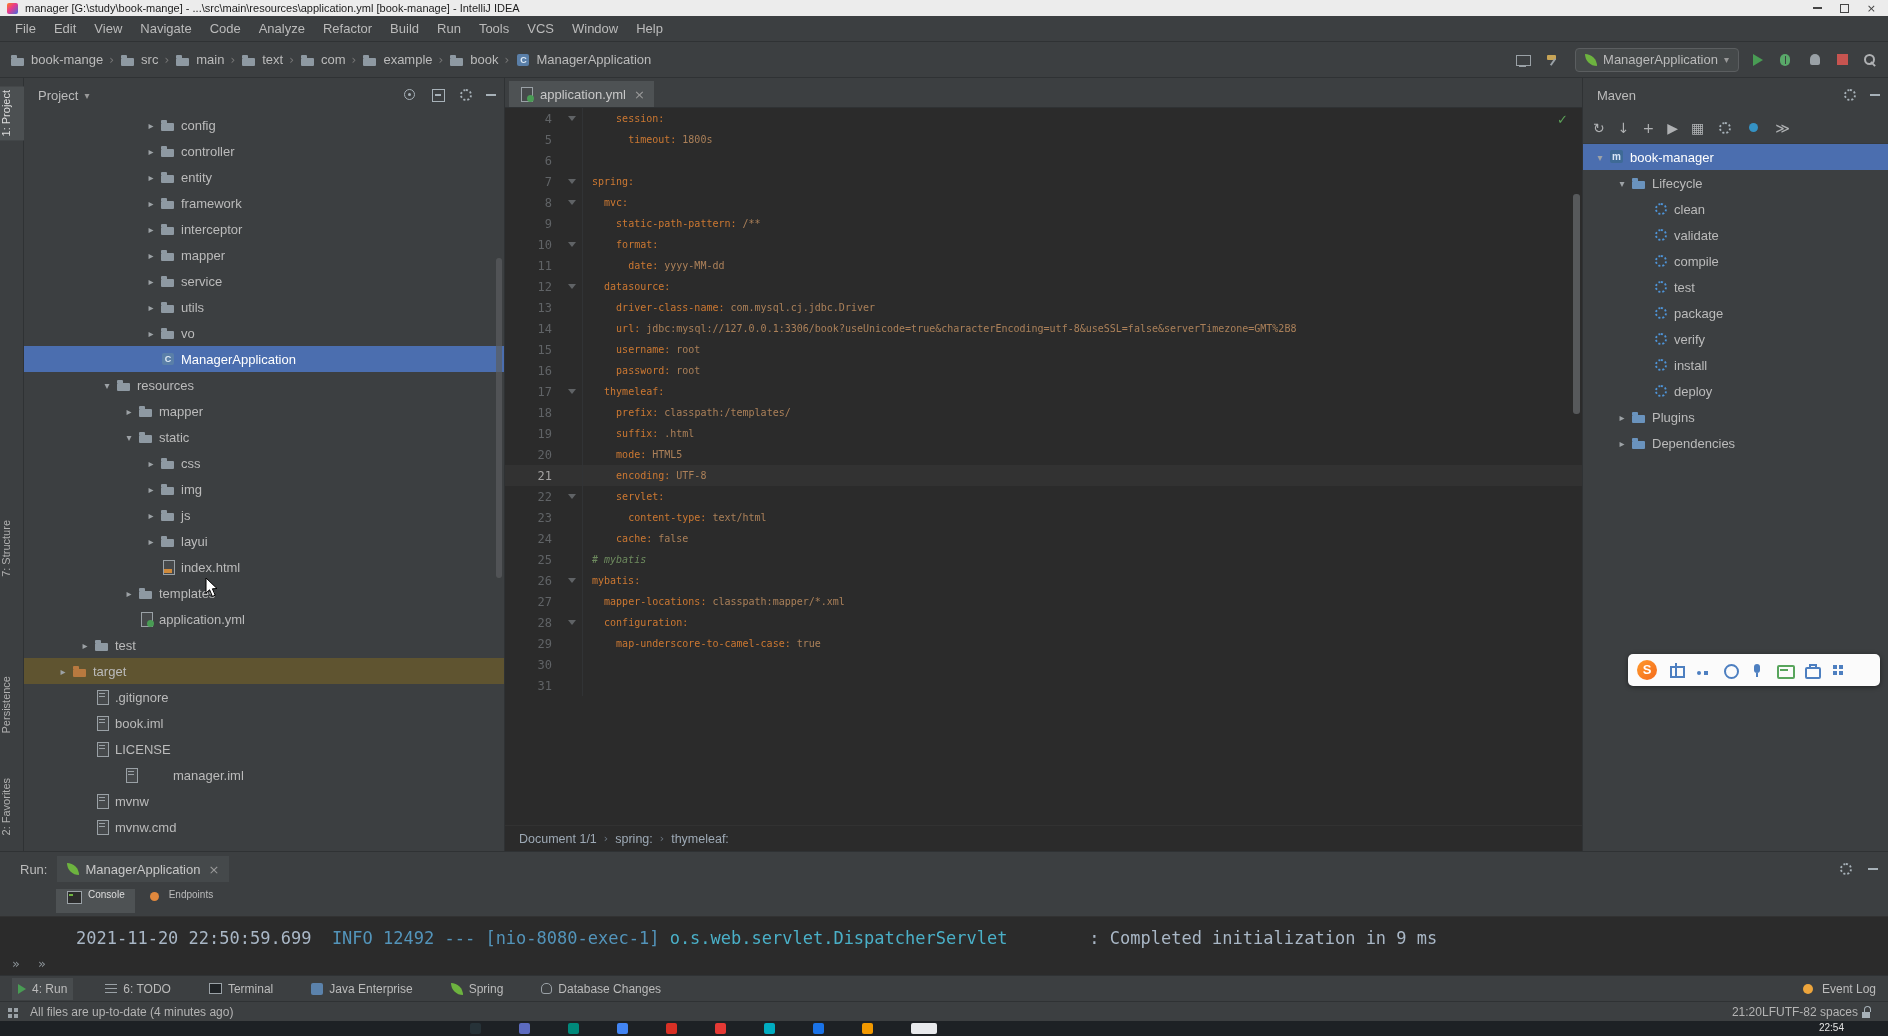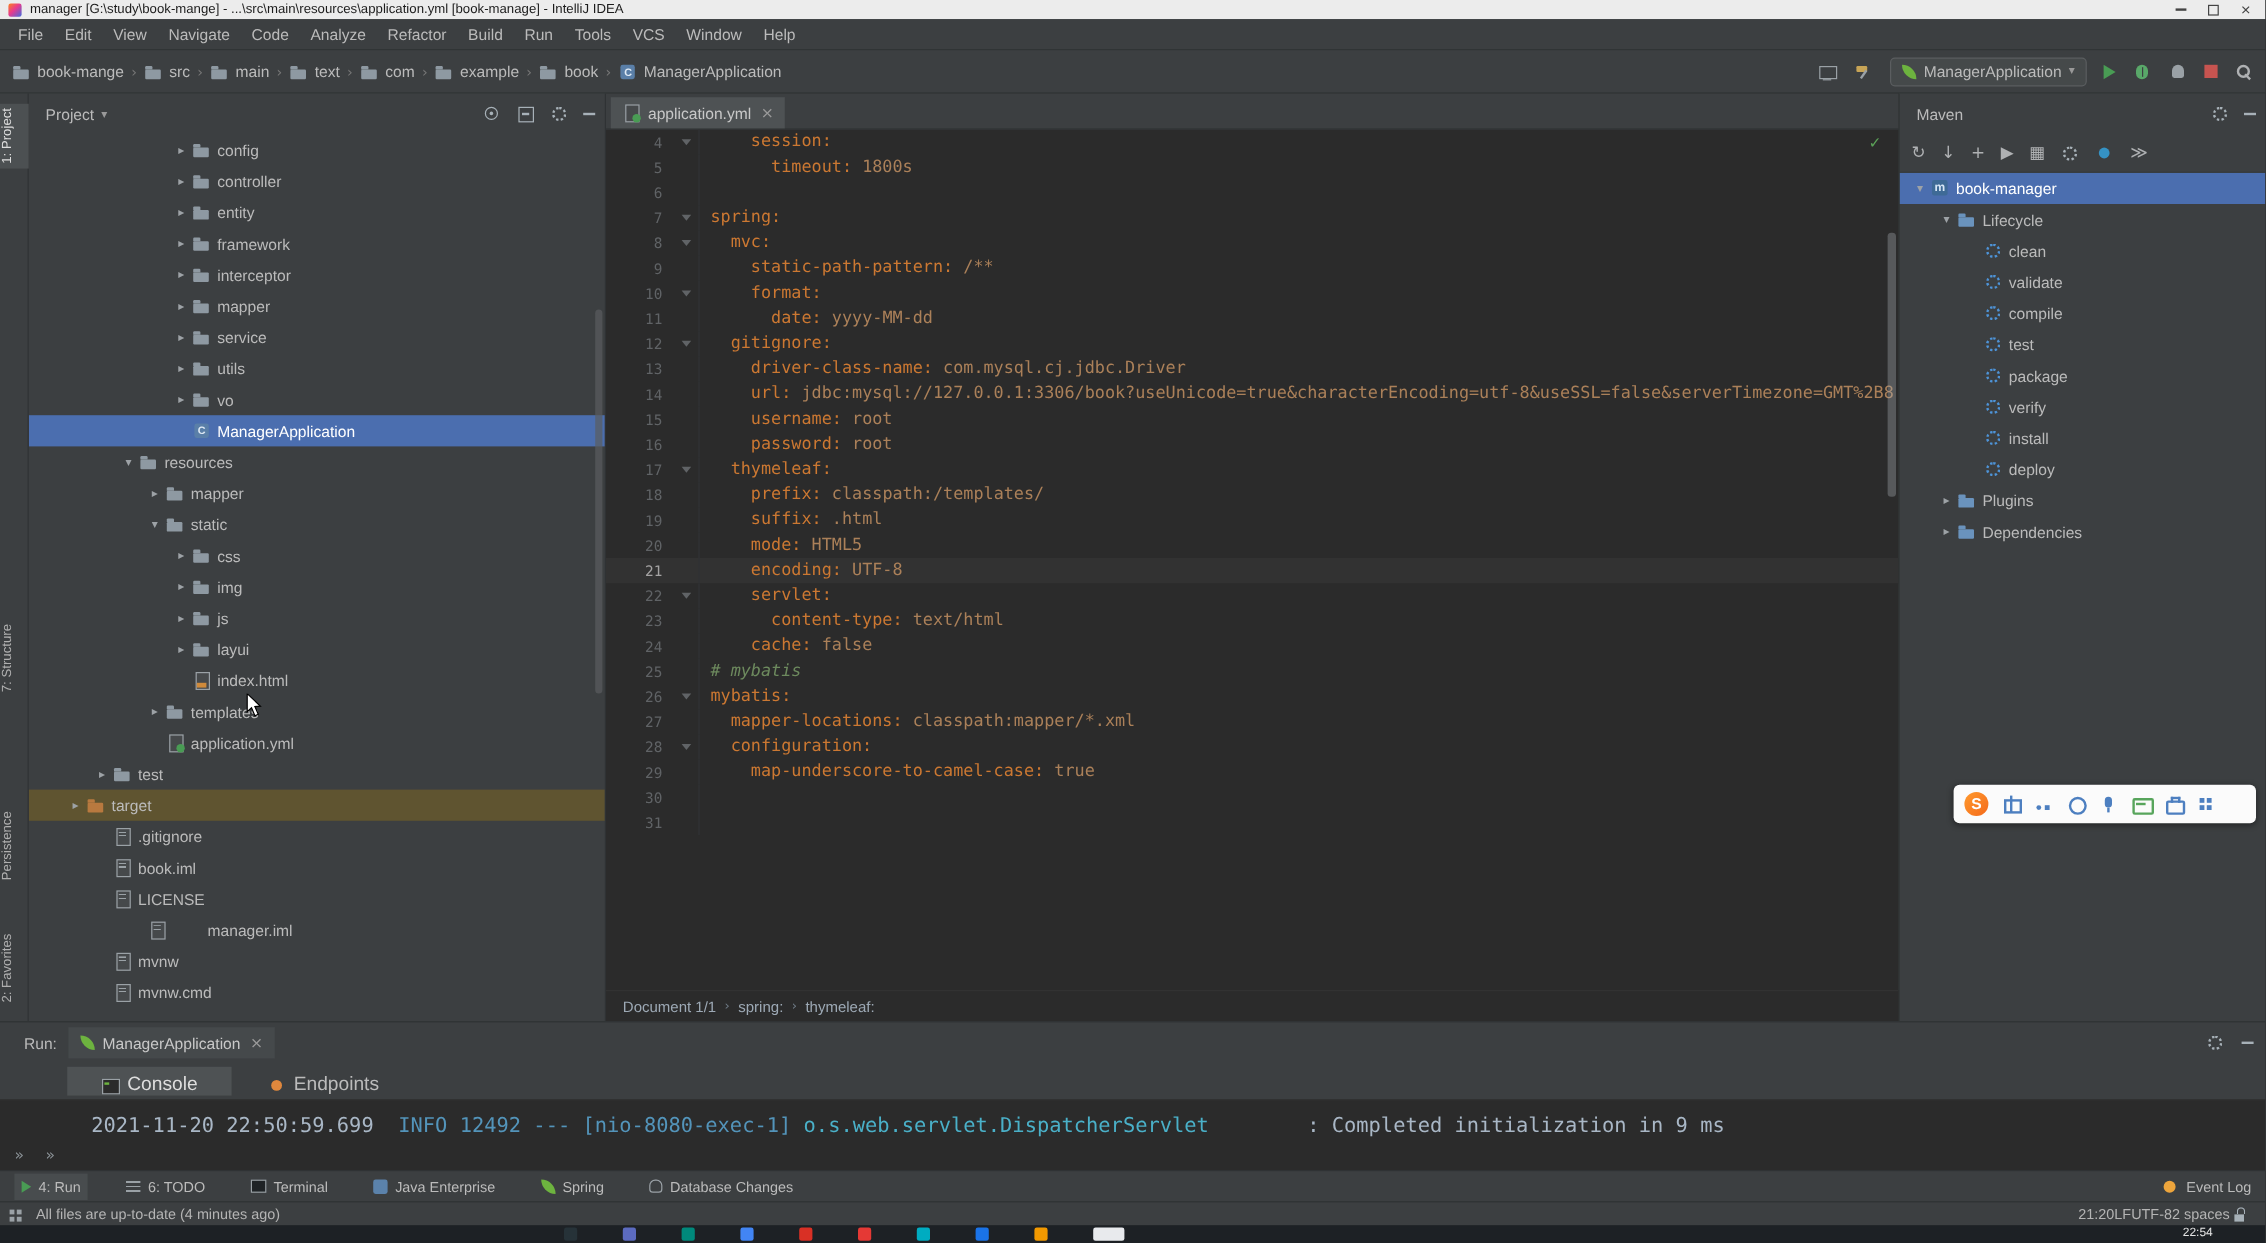--- a/index.html
+++ b/index.html
@@ -99,40 +99,40 @@
   .tabbar{height:30px;background:#3c3f41;display:flex;align-items:flex-end;padding-left:4px;border-bottom:1px solid #2f3234;flex:none}
   .tab{height:26px;display:flex;align-items:center;background:#4e5254;padding:0 9px;font-size:13px;color:#c8c8c8;gap:6px}
   .tab-close{color:#9a9a9a;font-size:13px;margin-left:2px}
   .code-area{flex:1;position:relative;overflow:hidden;font-family:"DejaVu Sans Mono",monospace}
   .cl{height:21px;display:flex;align-items:center;white-space:pre}
   .cl.caret{background:#323232}
   .lnum{width:56px;padding-right:9px;text-align:right;font-size:12px;color:#606366;flex:none}
   .cl.caret .lnum{color:#a4a3a3}
   .lfold{width:22px;height:21px;flex:none;border-right:1px solid #313335;display:flex;align-items:center;justify-content:center}
   .fold-tri{width:0;height:0;border-top:5px solid #606366;border-left:4px solid transparent;border-right:4px solid transparent}
-  .lcode{font-size:14px;line-height:21px;padding-left:9px;flex:1;overflow:hidden}
+  .lcode{font-size:10px;line-height:21px;padding-left:9px;flex:1;overflow:hidden}
   .tk-p{color:#a9b7c6}.tk-k{color:#cc7832}.tk-v{color:#ab8059}.tk-c{color:#6d8a5e;font-style:italic}
   .inspection-check{position:absolute;top:4px;right:14px;color:#5ba158;font-size:13px}
   .editor-scrollbar{position:absolute;right:2px;top:86px;width:7px;height:220px;border-radius:3px;background:rgba(170,175,180,.35)}
   .editor-crumbs{height:26px;background:#2b2b2b;border-top:1px solid #323232;display:flex;align-items:center;padding-left:14px;font-size:12.5px;color:#9da9b5;flex:none;gap:7px}
   .ec-sep{color:#6e7a85;font-size:11px}
 
   
   .maven-panel{width:306px;background:#3c3f41;border-left:1px solid #2f3234;display:flex;flex-direction:column;flex:none}
   .maven-toolbar{height:32px;display:flex;align-items:center;gap:13px;padding:0 10px;border-bottom:1px solid #363a3c;flex:none}
   .mt-glyph{color:#afb1b3;font-size:14px}
 
   
   .run-panel{height:124px;background:#3c3f41;border-top:1px solid #2f3234;display:flex;flex-direction:column;flex:none;position:relative}
   .run-header{height:34px;display:flex;align-items:center;padding:0 10px 0 20px;gap:10px;flex:none}
   .run-label{font-size:13px;color:#bbb}
   .run-tab{display:flex;align-items:center;gap:6px;background:#45494b;height:26px;padding:0 10px;font-size:13px;color:#c8c8c8}
   .run-header-right{margin-left:auto;display:flex;align-items:center;gap:14px}
   .run-tabs{height:30px;display:flex;align-items:center;padding-left:56px;gap:2px;flex:none}
-  .rtab{display:flex;align-items:flex-end;gap:6px;height:24px;padding:0 28px;font-size:16px;color:#bbb}
+  .rtab{display:flex;align-items:flex-start;gap:6px;height:24px;padding:0 10px;font-size:10px;color:#bbb}
   .rtab.active{background:#4e5254;color:#ddd}
   .console{flex:1;background:#2b2b2b;border-top:1px solid #323232;position:relative;font-family:"DejaVu Sans Mono",monospace}
   .console-line{white-space:pre;font-size:17px;line-height:18px;padding:12px 0 0 76px}
   .cl-time{color:#a9b7c6}.cl-level{color:#5394ba}.cl-logger{color:#4ab0c8}.cl-sep{color:#a9b7c6}.cl-msg{color:#a9b7c6}
   .console-chevrons{position:absolute;left:12px;bottom:4px;color:#8a9196;font-size:13px;letter-spacing:18px}
 
   
   .bottombar{height:26px;background:#3c3f41;border-top:1px solid #2f3234;display:flex;align-items:center;padding:0 12px;gap:26px;font-size:12px;flex:none}
   .bb-item{display:flex;align-items:center;gap:6px;color:#bbb;height:22px;padding:0 6px}
   .bb-item.active{background:#484c4e}
@@ -434,21 +434,21 @@
       <div class="code-area" id="codeArea">
         <div id="codeLines">
             <div class="cl"><span class="lnum">4</span><span class="lfold"><i class="fold-tri"></i></span><span class="lcode"><span class="tk-p">    </span><span class="tk-k">session:</span></span></div>
             <div class="cl"><span class="lnum">5</span><span class="lfold"></span><span class="lcode"><span class="tk-p">      </span><span class="tk-k">timeout:</span><span class="tk-p"> </span><span class="tk-v">1800s</span></span></div>
             <div class="cl"><span class="lnum">6</span><span class="lfold"></span><span class="lcode"></span></div>
             <div class="cl"><span class="lnum">7</span><span class="lfold"><i class="fold-tri"></i></span><span class="lcode"><span class="tk-k">spring:</span></span></div>
             <div class="cl"><span class="lnum">8</span><span class="lfold"><i class="fold-tri"></i></span><span class="lcode"><span class="tk-p">  </span><span class="tk-k">mvc:</span></span></div>
             <div class="cl"><span class="lnum">9</span><span class="lfold"></span><span class="lcode"><span class="tk-p">    </span><span class="tk-k">static-path-pattern:</span><span class="tk-p"> </span><span class="tk-v">/**</span></span></div>
             <div class="cl"><span class="lnum">10</span><span class="lfold"><i class="fold-tri"></i></span><span class="lcode"><span class="tk-p">    </span><span class="tk-k">format:</span></span></div>
             <div class="cl"><span class="lnum">11</span><span class="lfold"></span><span class="lcode"><span class="tk-p">      </span><span class="tk-k">date:</span><span class="tk-p"> </span><span class="tk-v">yyyy-MM-dd</span></span></div>
-            <div class="cl"><span class="lnum">12</span><span class="lfold"><i class="fold-tri"></i></span><span class="lcode"><span class="tk-p">  </span><span class="tk-k">gitignore:</span></span></div>
+            <div class="cl"><span class="lnum">12</span><span class="lfold"><i class="fold-tri"></i></span><span class="lcode"><span class="tk-p">  </span><span class="tk-k">datasource:</span></span></div>
             <div class="cl"><span class="lnum">13</span><span class="lfold"></span><span class="lcode"><span class="tk-p">    </span><span class="tk-k">driver-class-name:</span><span class="tk-p"> </span><span class="tk-v">com.mysql.cj.jdbc.Driver</span></span></div>
             <div class="cl"><span class="lnum">14</span><span class="lfold"></span><span class="lcode"><span class="tk-p">    </span><span class="tk-k">url:</span><span class="tk-p"> </span><span class="tk-v">jdbc:mysql://127.0.0.1:3306/book?useUnicode=true&amp;characterEncoding=utf-8&amp;useSSL=false&amp;serverTimezone=GMT%2B8</span></span></div>
             <div class="cl"><span class="lnum">15</span><span class="lfold"></span><span class="lcode"><span class="tk-p">    </span><span class="tk-k">username:</span><span class="tk-p"> </span><span class="tk-v">root</span></span></div>
             <div class="cl"><span class="lnum">16</span><span class="lfold"></span><span class="lcode"><span class="tk-p">    </span><span class="tk-k">password:</span><span class="tk-p"> </span><span class="tk-v">root</span></span></div>
             <div class="cl"><span class="lnum">17</span><span class="lfold"><i class="fold-tri"></i></span><span class="lcode"><span class="tk-p">  </span><span class="tk-k">thymeleaf:</span></span></div>
             <div class="cl"><span class="lnum">18</span><span class="lfold"></span><span class="lcode"><span class="tk-p">    </span><span class="tk-k">prefix:</span><span class="tk-p"> </span><span class="tk-v">classpath:/templates/</span></span></div>
             <div class="cl"><span class="lnum">19</span><span class="lfold"></span><span class="lcode"><span class="tk-p">    </span><span class="tk-k">suffix:</span><span class="tk-p"> </span><span class="tk-v">.html</span></span></div>
             <div class="cl"><span class="lnum">20</span><span class="lfold"></span><span class="lcode"><span class="tk-p">    </span><span class="tk-k">mode:</span><span class="tk-p"> </span><span class="tk-v">HTML5</span></span></div>
             <div class="cl caret"><span class="lnum">21</span><span class="lfold"></span><span class="lcode"><span class="tk-p">    </span><span class="tk-k">encoding:</span><span class="tk-p"> </span><span class="tk-v">UTF-8</span></span></div>
             <div class="cl"><span class="lnum">22</span><span class="lfold"><i class="fold-tri"></i></span><span class="lcode"><span class="tk-p">    </span><span class="tk-k">servlet:</span></span></div>

